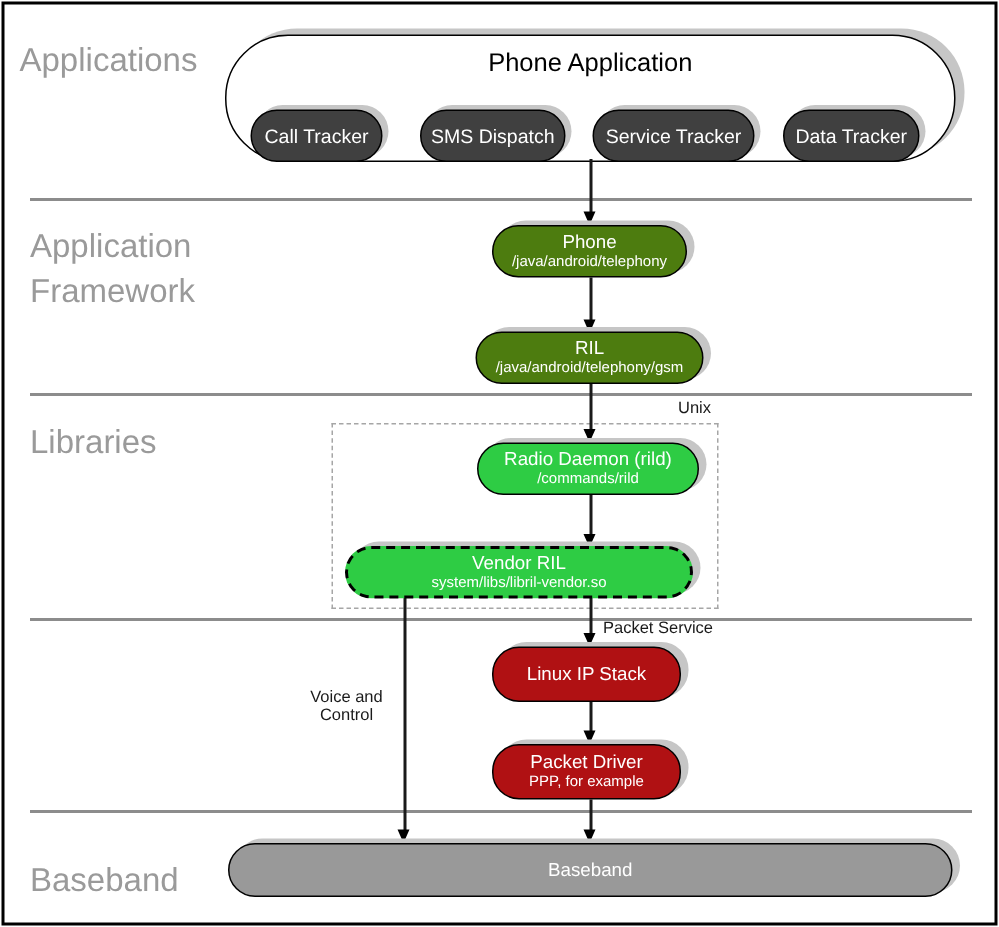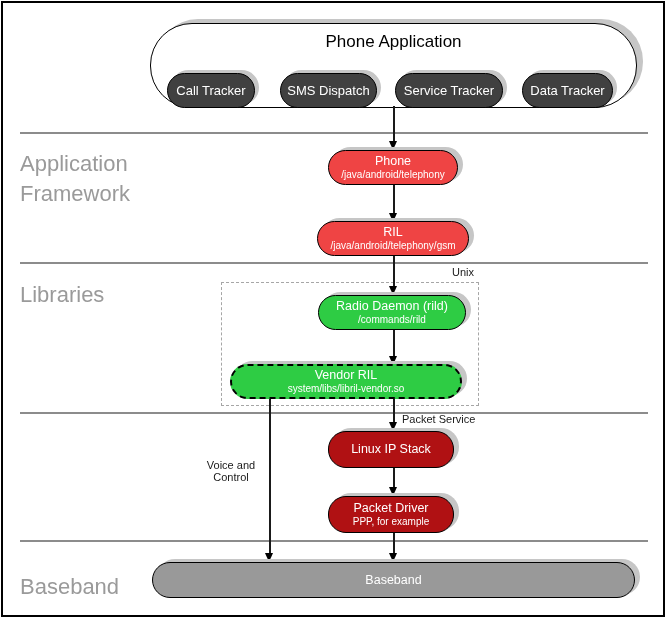--- a/index.html
+++ b/index.html
@@ -12,21 +12,21 @@
 
   
   .app-container{position:absolute;left:150px;top:23px;width:485px;height:83px;background:#fff;
     border:1.5px solid #000;border-radius:42px;box-shadow:6px -4px 0 0 #c6c6c6;}
   .app-title{position:absolute;left:0;top:8px;width:100%;text-align:center;color:#000;font-size:17px;}
 
   .pill{position:absolute;border:1.5px solid #000;border-radius:18px;box-shadow:5px -3px 0 0 #c6c6c6;
     display:flex;flex-direction:column;align-items:center;justify-content:center;color:#fff;box-sizing:border-box;}
   .pill .t{font-size:12.5px;line-height:15px;white-space:nowrap;}
   .pill .s{font-size:10px;line-height:12px;white-space:nowrap;}
-  .blue{background:#ef4444;}
+  .blue{background:#4d7c0f;}
   .green{background:#2ecc44;}
   .red{background:#b01113;}
   .grayfill{background:#999999;}
 
   .app-pill{position:absolute;top:73px;height:35px;background:#404040;border:1.5px solid #000;border-radius:18px;
     box-shadow:4px -3px 0 0 #c6c6c6;display:flex;align-items:center;justify-content:center;color:#fff;
     font-size:13px;box-sizing:border-box;white-space:nowrap;}
 
   .edge-v{position:absolute;width:1.5px;background:#1a1a1a;}
   .arrowhead{position:absolute;width:0;height:0;border-left:4.5px solid transparent;
@@ -40,20 +40,21 @@
 <body>
 
 <div id="stage">
   <div id="frame"></div>
 
   <div class="divider" style="top:132px;"></div>
   <div class="divider" style="top:262px;"></div>
   <div class="divider" style="top:412px;"></div>
   <div class="divider" style="top:540px;"></div>
 
+  <div class="layer-label" style="left:13px;top:25px;">Applications</div>
   <div class="layer-label" style="left:20px;top:149px;">
     <div>Application</div>
     <div>Framework</div>
   </div>
   <div class="layer-label" style="left:20px;top:280px;">
     <div>Libraries</div>
   </div>
   <div class="layer-label" style="left:20px;top:572px;">Baseband</div>
 
   <div class="app-container">

